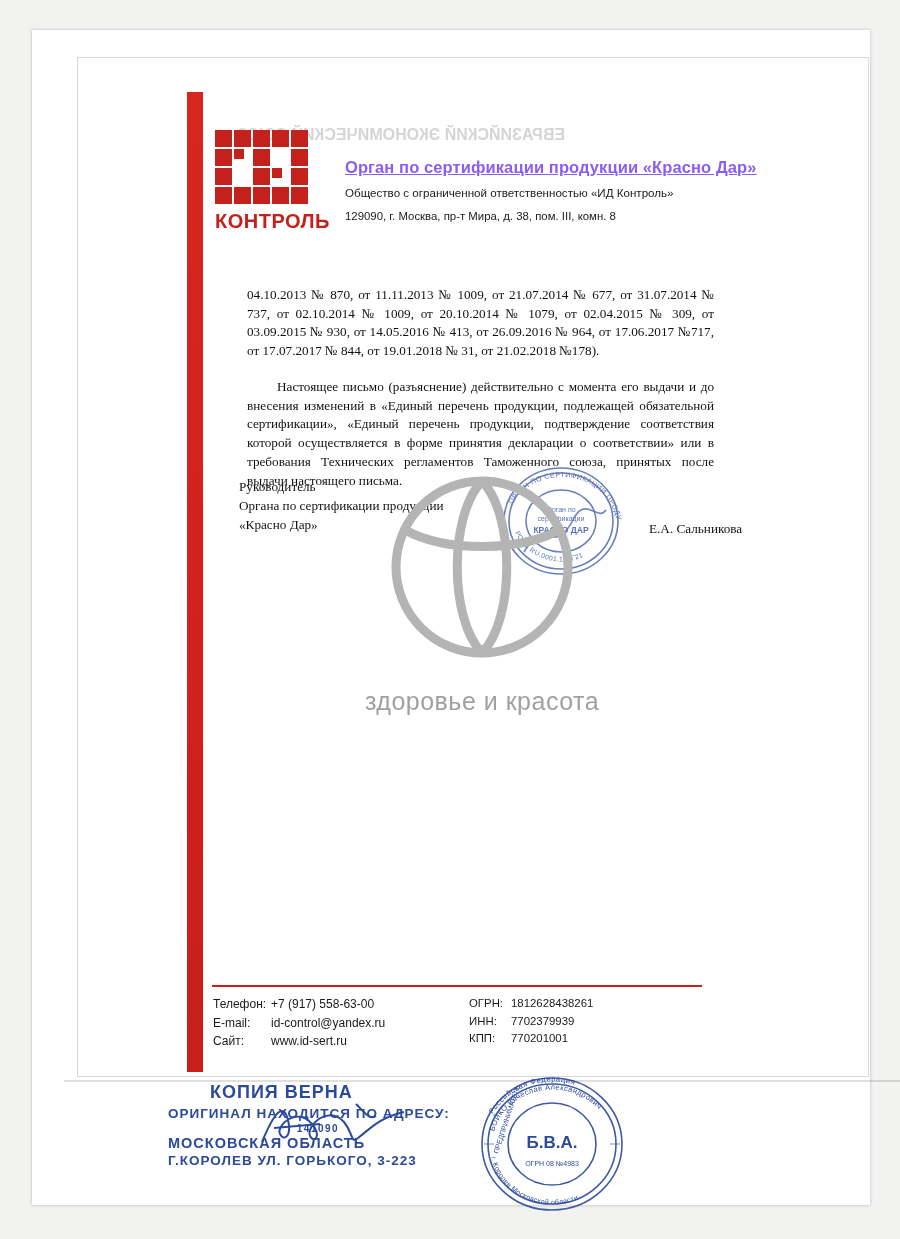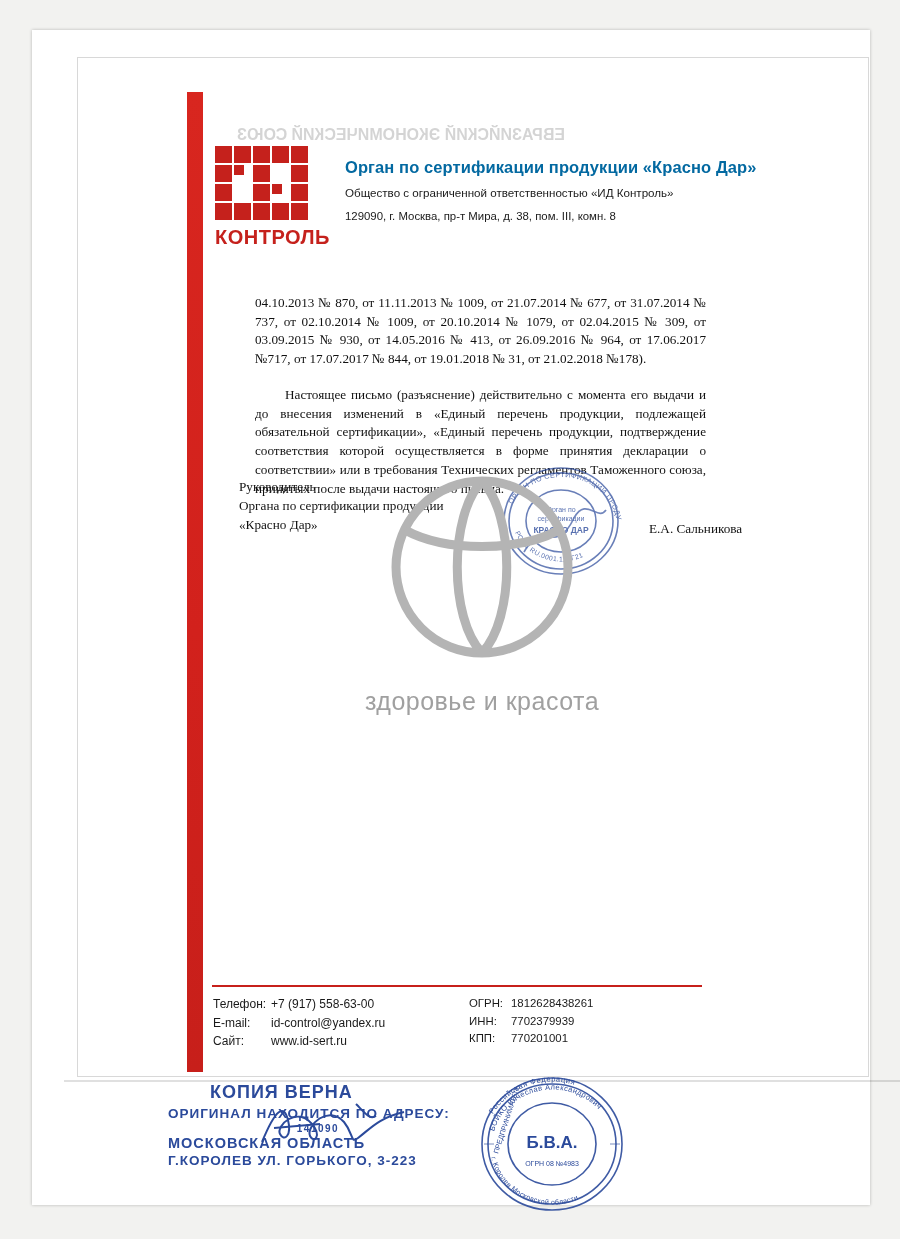--- a/index.html
+++ b/index.html
@@ -43,21 +43,21 @@
     left: 155px;
     top: 62px;
     width: 16px;
     height: 980px;
     background: linear-gradient(to bottom, #d8261f 0%, #d2211c 55%, #c71f1a 100%);
   }
   
   .logo-block {
     position: absolute;
     left: 183px;
-    top: 116px;
+    top: 100px;
     width: 120px;
   }
   .logo-mark {
     position: relative;
     width: 104px;
     height: 74px;
   }
   .logo-mark svg { display:block; }
   .logo-word {
     margin-top: 6px;
@@ -68,22 +68,23 @@
     color: #c5211c;
   }
   
   .org-title {
     position: absolute;
     left: 313px;
     top: 128px;
     font-family: "Liberation Sans", sans-serif;
     font-weight: bold;
     font-size: 16.5px;
-    color: #0369a1;
+    color: #8b5cf6;
     letter-spacing: 0.1px;
+    text-decoration: underline;
   }
   .org-sub1 {
     position: absolute;
     left: 313px;
     top: 156px;
     font-size: 11.6px;
     color: #1a1a1a;
   }
   .org-sub2 {
     position: absolute;
@@ -97,21 +98,21 @@
     position: absolute;
     left: 207px;
     top: 248px;
     width: 483px;
     font-family: "Liberation Serif", serif;
     font-size: 13.2px;
     line-height: 1.42;
     color: #111111;
     text-align: justify;
   }
-  .doc-body p { margin: 16px; }
+  .doc-body p { margin: 8px; }
   .doc-body p.para2 {
     margin-top: 17px;
     text-indent: 30px;
   }
   .signature-block {
     position: absolute;
     left: 207px;
     top: 447px;
     font-family: "Liberation Serif", serif;
     font-size: 13.2px;

